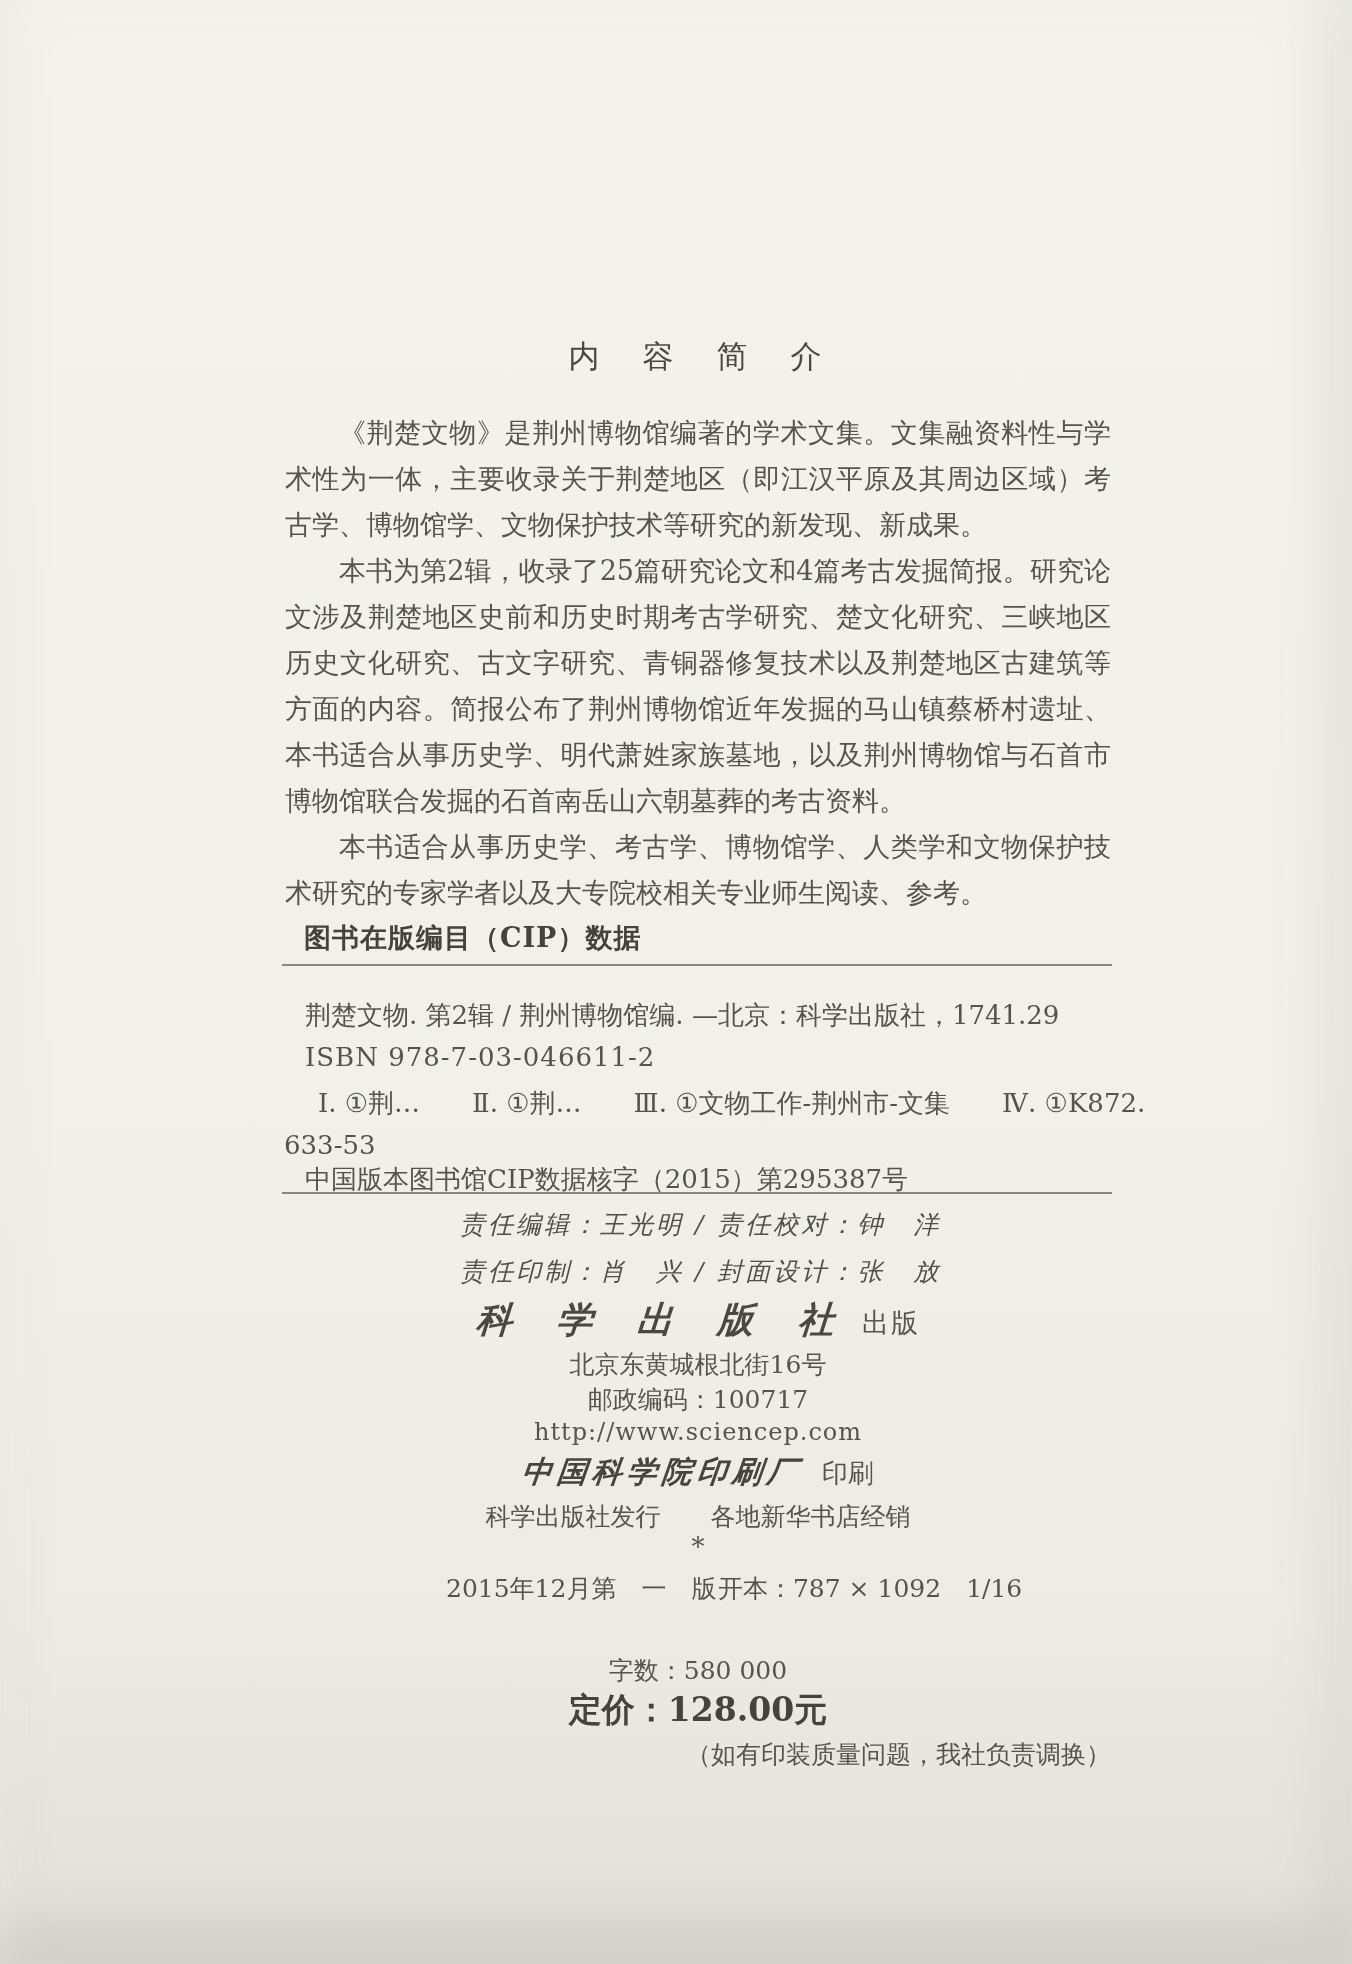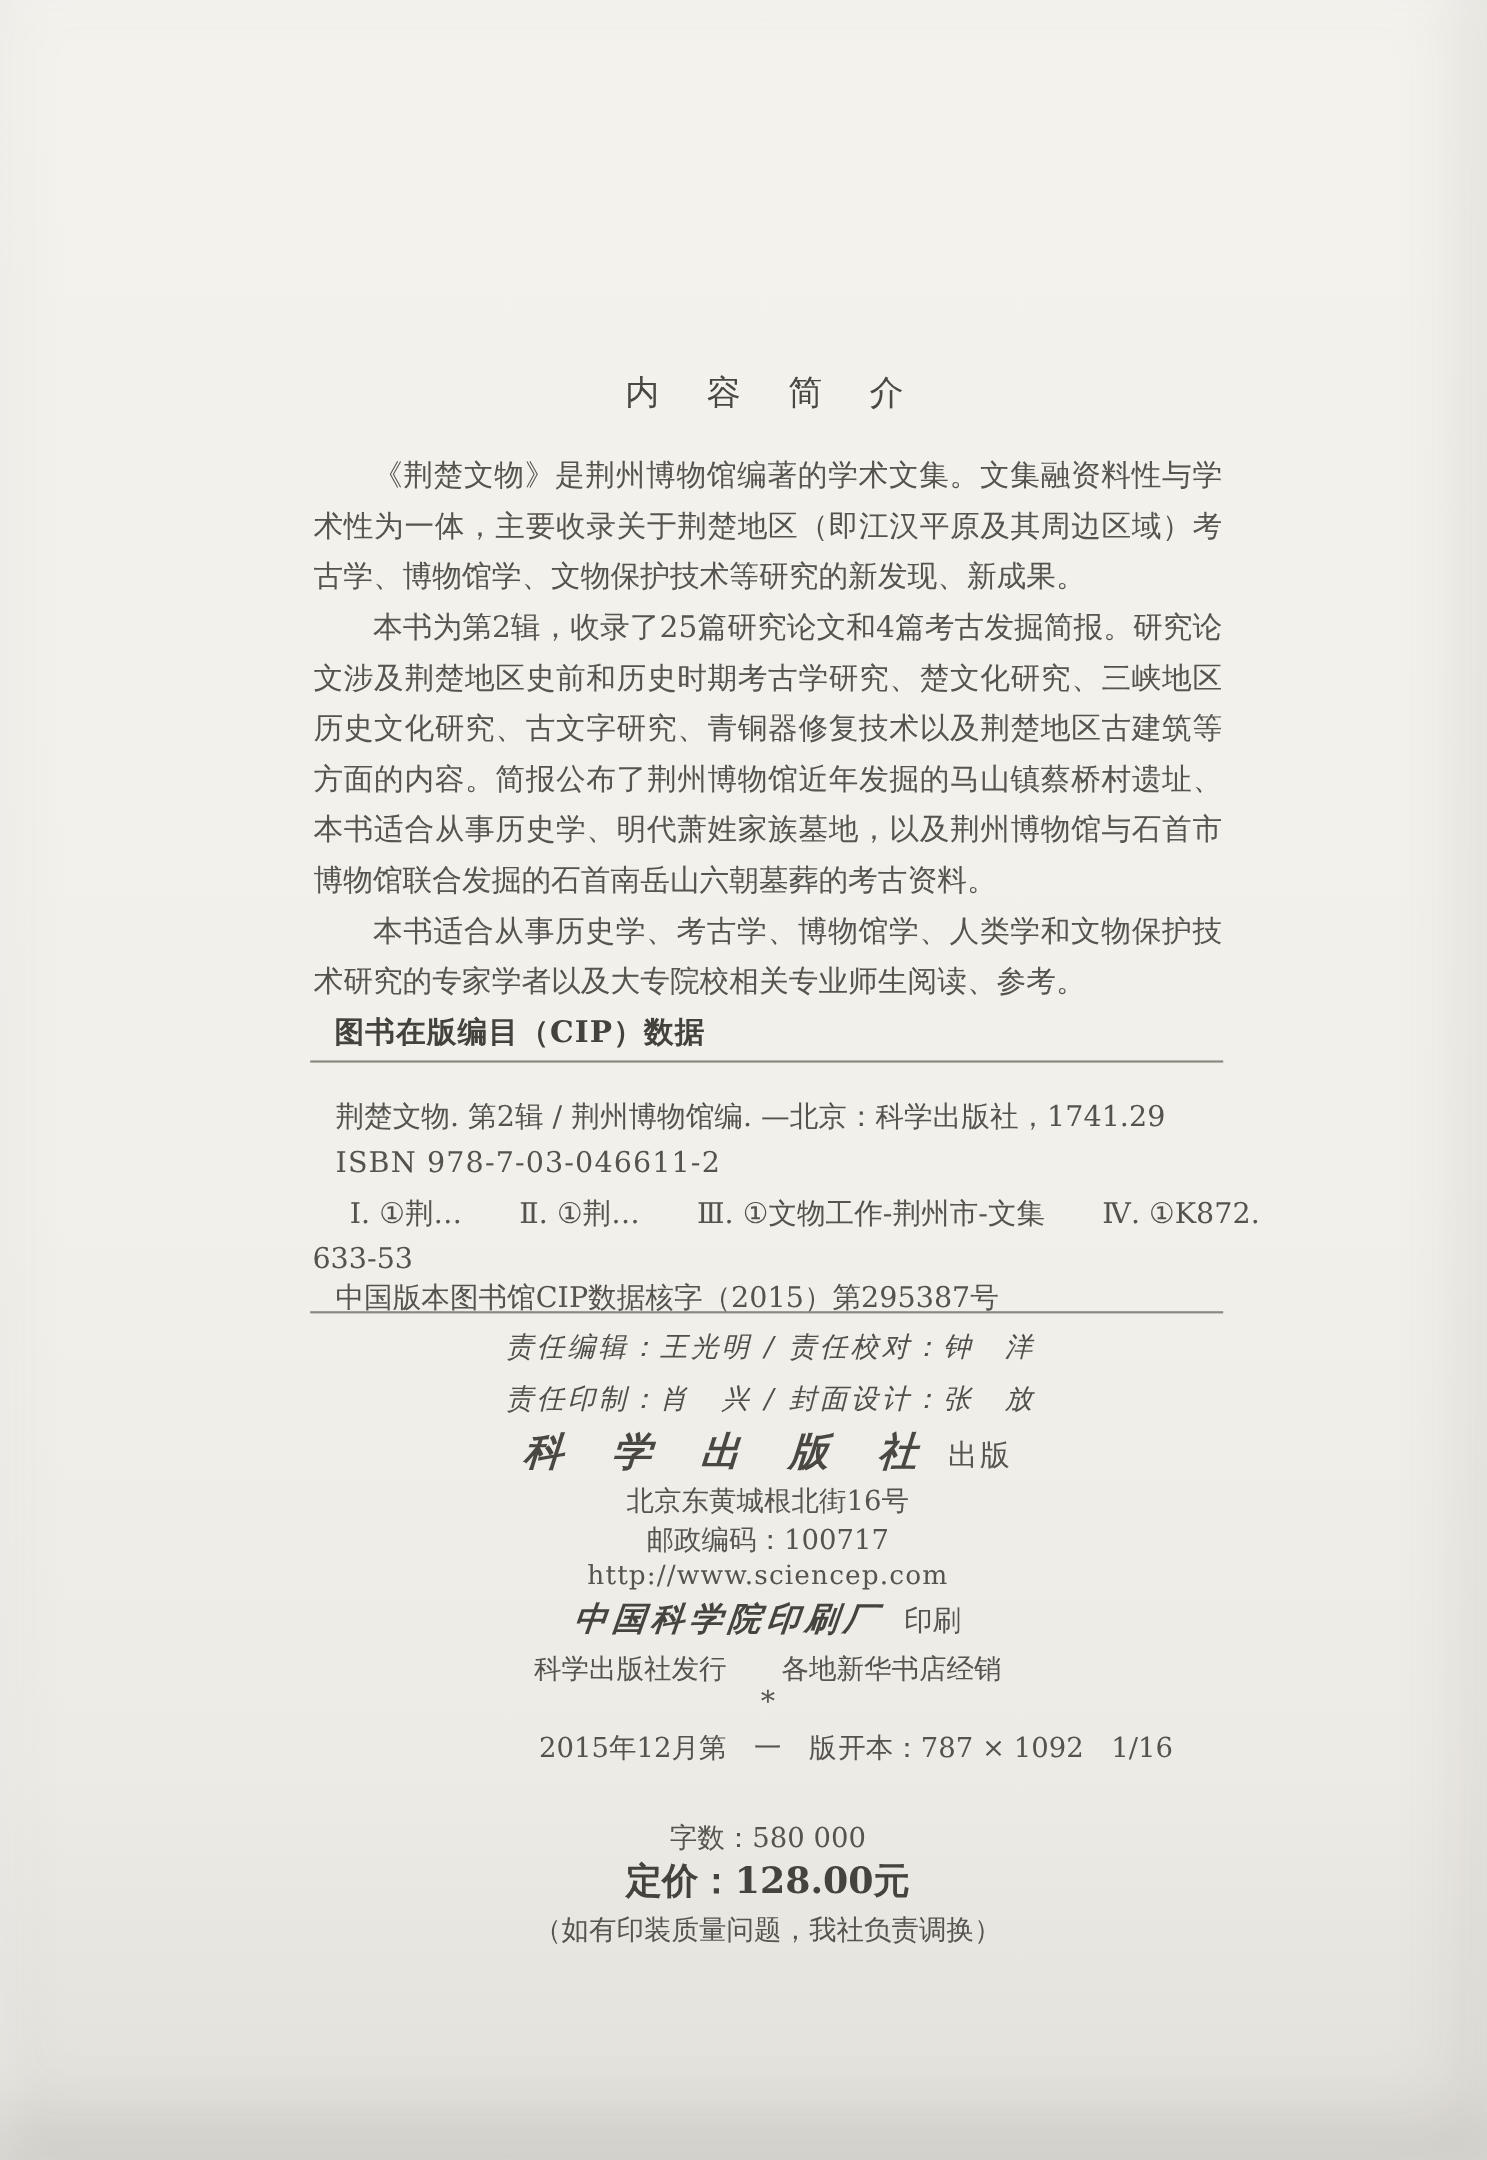--- a/index.html
+++ b/index.html
@@ -77,26 +77,26 @@
     letter-spacing: 5px; color: #46443e;
     transform: skewX(-6deg); display: inline-block;
   }
   .print-suffix { font-size: 26px; margin-left: 12px; }
   .dist-line { top: 1500px; font-size: 25px; }
   .star-line { top: 1532px; font-size: 26px; }
   .eline {
     position: absolute; left: 446px;
     font-size: 25px; color: #55534c; white-space: nowrap;
   }
-  .eline .ecol-left { display: inline-block; width: 264px; margin-left: 44px; }
+  .eline .ecol-left { display: inline-block; width: 264px; }
   .edition-1 { top: 1572px; }
   .edition-2 { top: 1619px; }
   .words-line { top: 1654px; font-size: 25px; }
   .price-line { top: 1688px; font-size: 33px; font-weight: bold; color: #45433d; }
-  .notice-line { top: 1738px; font-size: 25px; }
+  .notice-line { top: 1738px; font-size: 25px; text-align: right; }
 </style>
 </head>
 <body>
 
 <div class="page">
 
   <h1 class="page-title">内　容　简　介</h1>
 
   <div class="intro">
     <p>《荆楚文物》是荆州博物馆编著的学术文集。文集融资料性与学术性为一体，主要收录关于荆楚地区（即江汉平原及其周边区域）考古学、博物馆学、文物保护技术等研究的新发现、新成果。</p>

